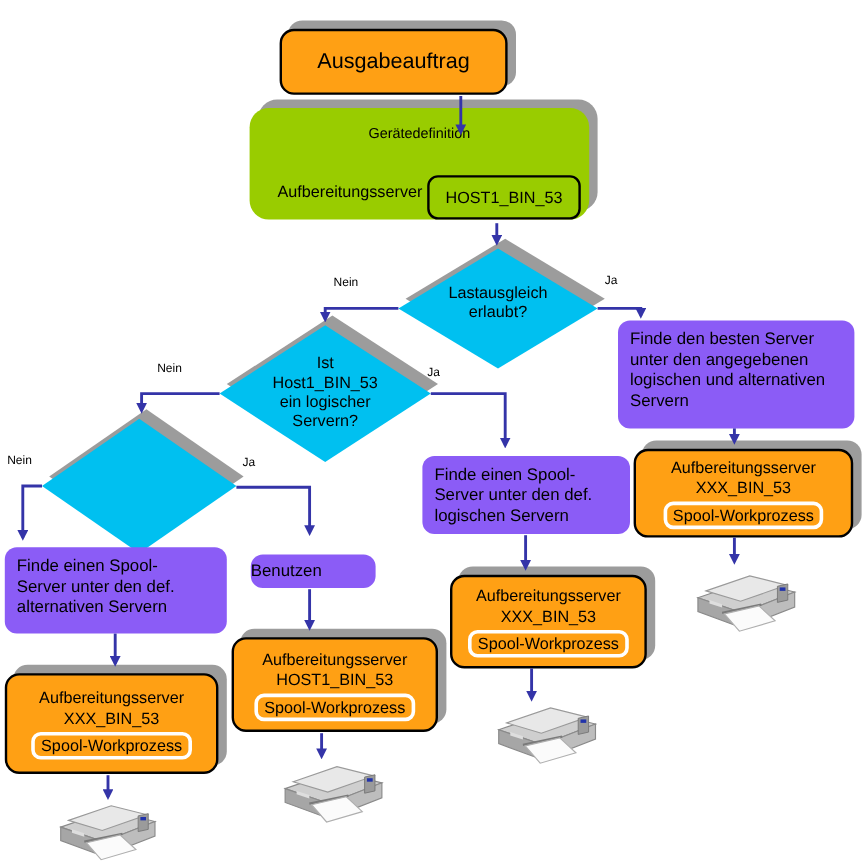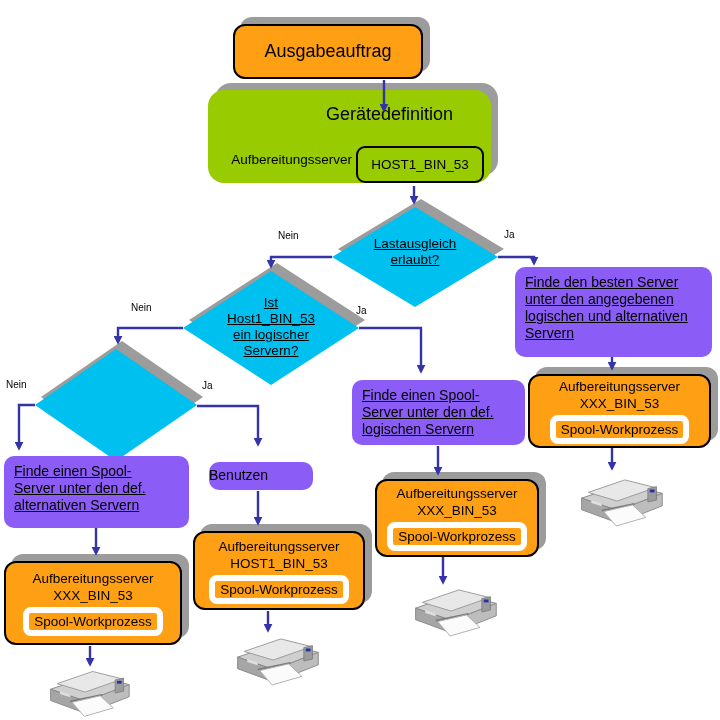--- a/index.html
+++ b/index.html
@@ -2,37 +2,37 @@
 <html><head>
 <meta charset="utf-8">
 <style>
   html,body{margin:0;padding:0;background:#fff;}
   .canvas{position:relative;width:720px;height:720px;overflow:hidden;background:#fff;
           font-family:"Liberation Sans",sans-serif;color:#000;}
   .layer{position:absolute;left:0;top:0;width:720px;height:720px;}
   .shapes{z-index:1;pointer-events:none;}
   .lines{z-index:3;pointer-events:none;}
   .abs{position:absolute;z-index:2;box-sizing:border-box;}
-  .ml{white-space:pre-line;text-decoration:underline;}
+  .ml{white-space:pre-line;}
   .shadow{box-shadow:7px -7px 0 #9C9C9C;}
   .startbox{left:233px;top:24px;width:190px;height:55px;background:#FFA014;border:2px solid #000;
             border-radius:12px;display:flex;align-items:center;justify-content:center;font-size:18px;}
   .device{left:208px;top:90px;width:283px;height:93px;background:#99CC00;border-radius:16px;}
-  .device-title{left:208px;top:104px;width:283px;text-align:center;font-size:18px;margin-left:40px;}
+  .device-title{left:208px;top:104px;width:283px;text-align:center;font-size:12px;}
   .device-label{left:206px;top:152px;width:146px;text-align:right;font-size:13.5px;}
   .device-value{left:356px;top:146px;width:128px;height:37px;border:2px solid #000;border-radius:9px;
                 display:flex;align-items:center;justify-content:center;font-size:13.5px;background:transparent;}
   .note{background:#8b5cf6;border-radius:10px;font-size:14px;line-height:17px;padding:7px 10px;}
   .note-left{left:4px;top:456px;width:185px;height:72px;}
   .note-use{left:209px;top:462px;width:104px;height:28px;text-align:left;padding:5px 0;}
   .note-middle{left:352px;top:380px;width:173px;height:65px;}
   .note-right{left:515px;top:267px;width:197px;height:90px;}
   .result{background:#FFA014;border:2px solid #000;border-radius:12px;display:flex;flex-direction:column;
           align-items:center;justify-content:center;font-size:13.5px;line-height:17px;}
-  .result .badge{border:6px solid #ffffff;border-radius:8px;padding:0 5px;margin-top:3px;background:transparent;}
+  .result .badge{border:3px solid #ffffff;border-radius:8px;padding:0 5px;margin-top:3px;background:transparent;}
   .res-left{left:4px;top:561px;width:178px;height:84px;}
   .res-center{left:193px;top:531px;width:172px;height:79px;}
   .res-middle{left:375px;top:479px;width:164px;height:78px;}
   .res-right{left:528px;top:374px;width:183px;height:74px;}
   .dtext{text-align:center;font-size:13.5px;line-height:16px;}
   .d1text{left:355px;top:236px;width:120px;}
   .d2text{left:219px;top:295px;width:104px;}
   .d3text{left:56px;top:390px;width:120px;}
   .elabel{font-size:10px;}
 </style>

